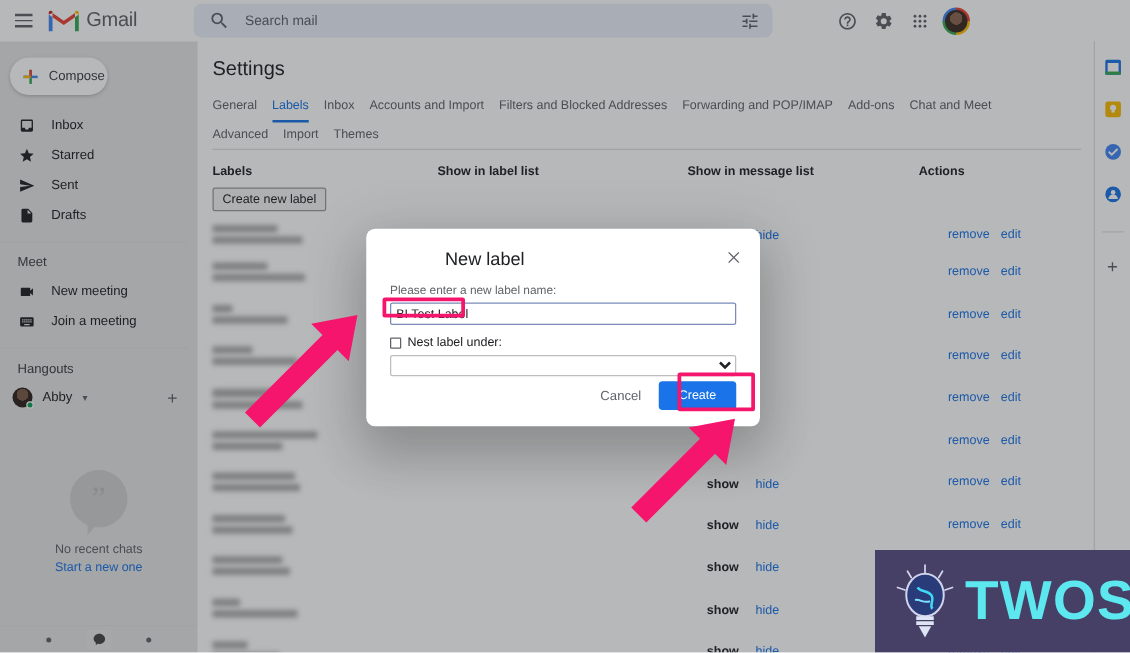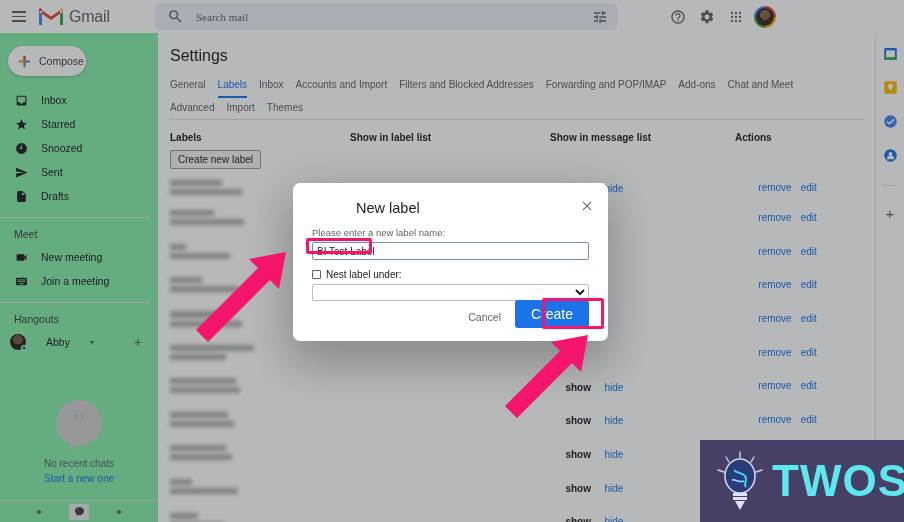--- a/index.html
+++ b/index.html
@@ -28,58 +28,58 @@
   .hamburger i { display:block; width:14px; height:1.6px; background:#5f6368; }
   .gm-logo { display:flex; align-items:center; margin-left:6px; gap:5px; }
   .gm-word { font-size: 16px; color:#5f6368; letter-spacing: -0.2px; }
   .searchwrap {
     position:absolute; left:155px; top:3px; width:463px; height:27px;
     background:#eaf1fb; border-radius:6px; display:flex; align-items:center;
   }
   .search-ico { width:17px; height:17px; margin-left:12px; flex:none; }
   .search-input {
     flex:1; border:none; background:transparent; outline:none;
-    font-family:Liberation Serif, serif; font-size:11px; color:#5f6368;
+    font-family:Liberation Sans, sans-serif; font-size:11px; color:#5f6368;
     margin-left:12px;
   }
   .search-input::placeholder { color:#5f6368; }
   .tune-ico { width:16px; height:16px; margin-right:10px; flex:none; cursor:pointer; }
   .topicons { position:absolute; right:6px; top:0; height:33px; display:flex; align-items:center; gap:7px; }
   .ticon { width:22px; height:22px; display:flex; align-items:center; justify-content:center; cursor:pointer; border-radius:50%; }
   .avatar {
     width:22px; height:22px; border-radius:50%;
     background: conic-gradient(from 0deg,#ea4335 0deg 90deg,#fbbc04 90deg 180deg,#34a853 180deg 270deg,#4285f4 270deg 360deg);
     display:flex; align-items:center; justify-content:center; cursor:pointer;
   }
   .avatar-inner {
     width:18px; height:18px; border-radius:50%;
     background: radial-gradient(circle at 50% 38%, #8a6550 0 34%, #3a2b24 35% 100%);
   }
 
   
   .sidebar {
     position:absolute; left:0; top:33px; width:158px; height:489px;
-    background:#86efac; overflow:hidden; z-index:3;
+    background:#e5e5e5; overflow:hidden; z-index:3;
   }
   .compose {
     margin:13px 0 0 8px; width:78px; height:30px; border-radius:16px;
     background:#fff; box-shadow:0 1px 3px rgba(60,64,67,.3);
     display:flex; align-items:center; gap:7px; padding-left:9px; cursor:pointer;
   }
   .compose-label { font-size:10.5px; color:#3c4043; }
   .navlist { margin-top:12px; }
   .navitem {
     height:24px; display:flex; align-items:center; gap:13px;
     padding-left:14px; font-size:10.5px; color:#202124; cursor:pointer;
   }
   .navitem .ic { width:14px; height:14px; flex:none; display:flex; align-items:center; justify-content:center; }
   .sec-divider { height:1px; background:#e0e0e0; margin:9px 8px 0 0; }
   .sec-title { font-size:10.5px; color:#3c4043; padding:10px 0 5px 14px; font-weight:400; }
   .hangout-row {
-    height:24px; display:flex; align-items:center; padding-left:10px; gap:20px; cursor:pointer;
+    height:24px; display:flex; align-items:center; padding-left:10px; gap:8px; cursor:pointer;
   }
   .ha-ava {
     width:16px; height:16px; border-radius:50%; position:relative;
     background: radial-gradient(circle at 50% 36%, #7a5a46 0 36%, #2e2320 37% 100%);
   }
   .ha-dot { position:absolute; right:-1px; bottom:-1px; width:6px; height:6px; border-radius:50%;
     background:#0f9d58; border:1.2px solid #fff; }
   .ha-name { font-size:10.5px; color:#202124; }
   .ha-caret { font-size:8px; color:#5f6368; }
   .ha-plus { margin-left:auto; margin-right:16px; font-size:14px; color:#5f6368; }
@@ -168,21 +168,21 @@
   .nest-box { width:9px; height:9px; border:1px solid #5f6368; border-radius:1px; background:#fff; cursor:pointer; }
   .nest-lbl { font-size:10px; color:#202124; }
   .dlg-select {
     margin-top:4px; width:100%; height:17px; border:1px solid #bdbdbd; border-radius:2px;
     background:#fff; font-family:"Liberation Sans",sans-serif; font-size:10px;
     color:#202124; padding:0 3px; outline:none;
   }
   .dlg-actions { position:absolute; right:19px; bottom:13px; display:flex; align-items:flex-end; gap:6px; }
   .cancel-btn { font-size:10.5px; color:#5f6368; cursor:pointer; padding:5px 8px; }
   .create-primary {
-    background:#1a73e8; color:#fff; font-size:14px; border:none; border-radius:3px;
+    background:#1a73e8; color:#fff; font-size:10px; border:none; border-radius:3px;
     padding:6px 16px; cursor:pointer; font-family:"Liberation Sans",sans-serif;
   }
 
   
   .hl { position:absolute; border:3px solid #f5156c; border-radius:2px; z-index:80; pointer-events:none; }
   .hl-input { left:306px; top:238px; width:66px; height:16px; }
   .hl-btn   { left:542px; top:298px; width:62px; height:31px; }
   .arrow-svg { position:absolute; inset:0; width:904px; height:522px; z-index:78; pointer-events:none; }
 
   
@@ -278,28 +278,20 @@
         </span>
         <span>Inbox</span>
       </div>
       <div class="navitem">
         <span class="ic">
           <svg width="13" height="13" viewBox="0 0 24 24">
               <path fill="#202124" d="M12 17.27L18.18 21l-1.64-7.03L22 9.24l-7.19-.61L12 2 9.19 8.63 2 9.24l5.46 4.73L5.82 21z"></path>
             </svg>
         </span>
         <span>Starred</span>
-      </div>
-      <div class="navitem">
-        <span class="ic">
-          <svg width="13" height="13" viewBox="0 0 24 24">
-              <path fill="#202124" d="M12 2a10 10 0 100 20 10 10 0 000-20zm1 11h-5v-2h3V6h2v7z"></path>
-            </svg>
-        </span>
-        <span>Snoozed</span>
       </div>
       <div class="navitem">
         <span class="ic">
           <svg width="13" height="13" viewBox="0 0 24 24">
               <path fill="#202124" d="M2.01 21L23 12 2.01 3 2 10l15 2-15 2z"></path>
             </svg>
         </span>
         <span>Sent</span>
       </div>
       <div class="navitem">

